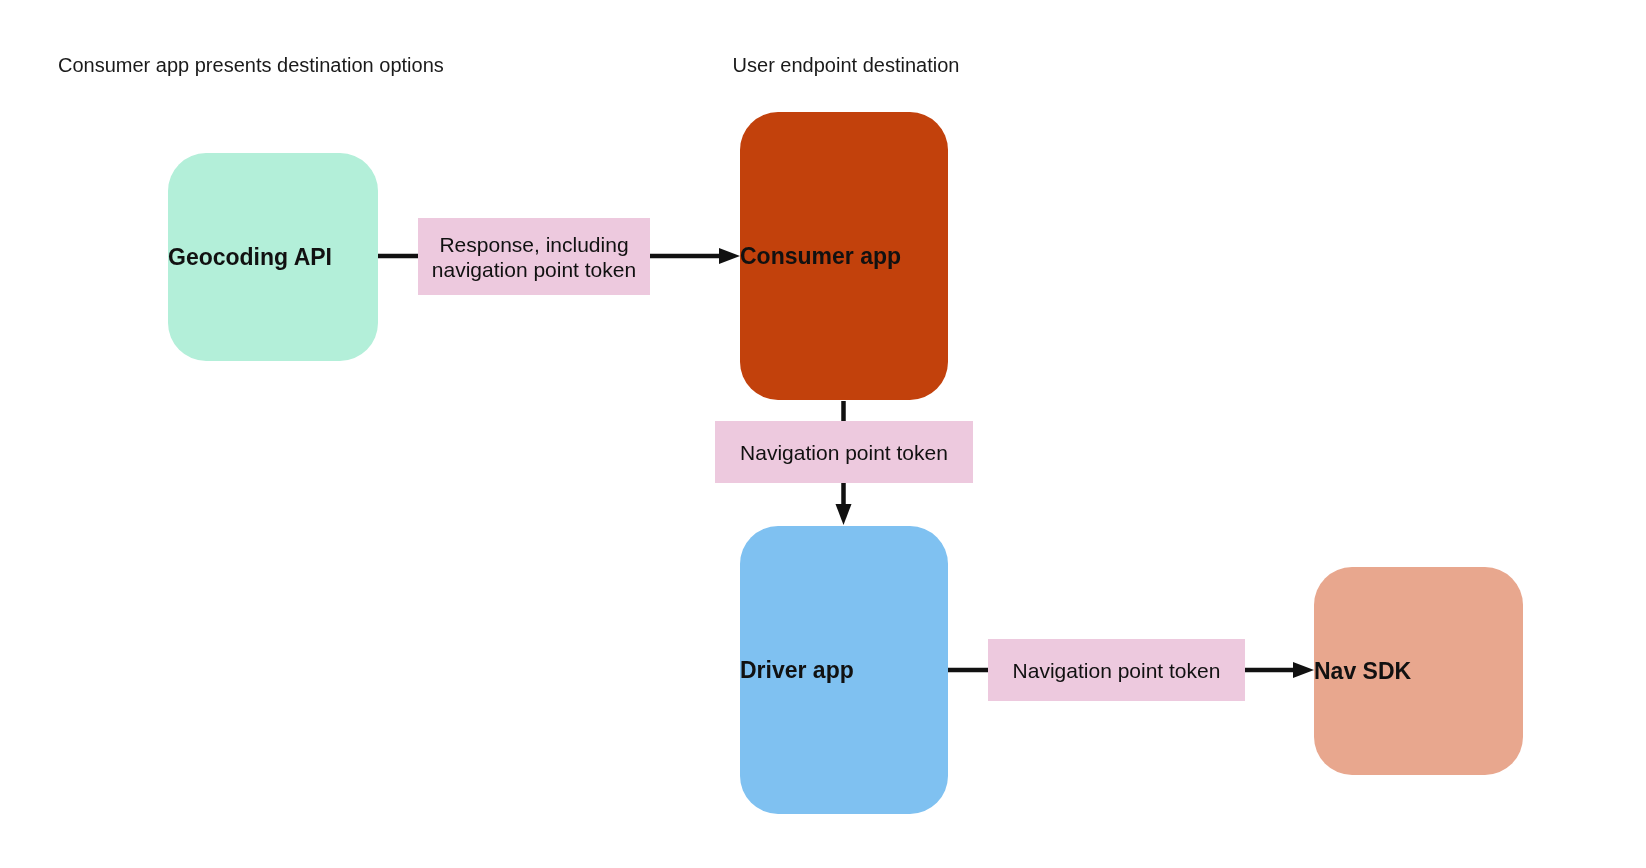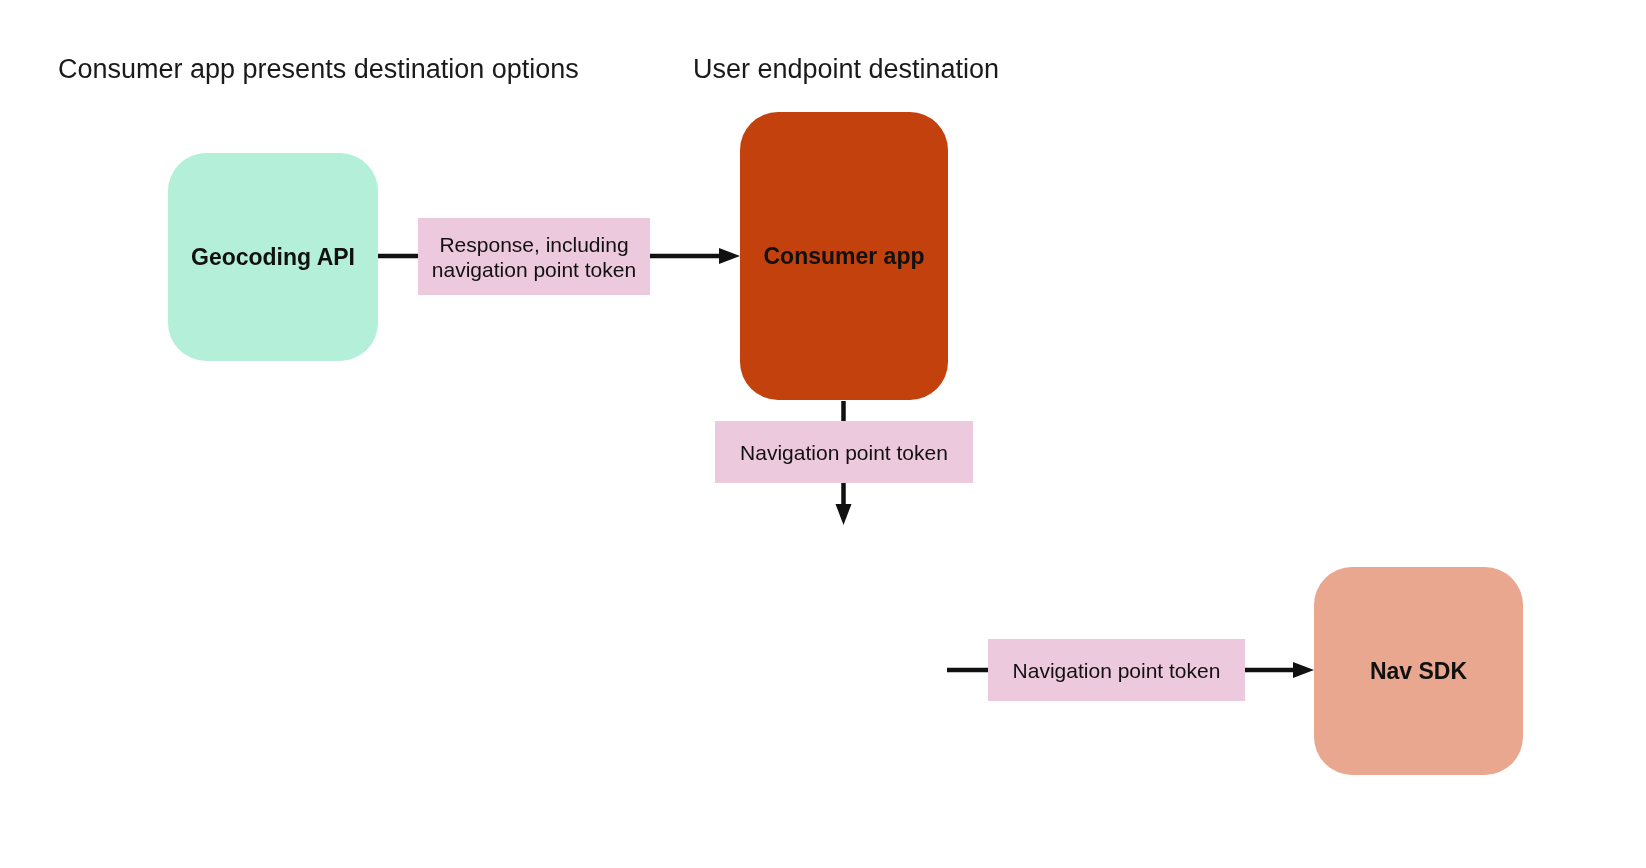--- a/index.html
+++ b/index.html
@@ -20,32 +20,31 @@
     position: absolute;
     left: 0;
     top: 0;
     width: 1646px;
     height: 868px;
     pointer-events: none;
   }
   .col-header {
     position: absolute;
     top: 54px;
-    font-size: 27px;
+    font-size: 20px;
     font-weight: 400;
     color: #1a1a1a;
     white-space: nowrap;
   }
   .col-header.centered { transform: translateX(-50%); }
   .node {
     position: absolute;
     border-radius: 38px;
     display: flex;
     align-items: center;
-    justify-content: center;
   }
   .node-label {
     font-size: 23px;
     font-weight: 700;
     color: #111111;
     text-align: center;
     white-space: nowrap;
   }
   .edge-label {
     position: absolute;
@@ -89,20 +88,23 @@
   <div class="col-header centered" style="left:846px;">User endpoint destination</div>
 
   <div class="node" style="left: 168px; top: 153px; width: 210px; height: 208px; background: rgb(179, 239, 217);">
     <span class="node-label">Geocoding API</span>
   </div>
 
   <div class="node" style="left: 740px; top: 112px; width: 208px; height: 288px; background: #c2410c;">
     <span class="node-label">Consumer app</span>
   </div>
 
+  <div class="node" style="left: 740px; top: 526px; width: 208px; height: 288px; background: rgb(127, 193, 241);">
+    <span class="node-label">Driver app</span>
+  </div>
 
   <div class="node" style="left: 1314px; top: 567px; width: 209px; height: 208px; background: rgb(232, 167, 142);">
     <span class="node-label">Nav SDK</span>
   </div>
 
   <div class="edge-label" style="left: 418px; top: 218px; width: 232px; height: 77px; background: rgb(237, 201, 222);">Response, including navigation point token</div>
 
   <div class="edge-label" style="left: 715px; top: 421px; width: 258px; height: 62px; background: rgb(237, 201, 222);">Navigation point token</div>
 
   <div class="edge-label" style="left: 988px; top: 639px; width: 257px; height: 62px; background: rgb(237, 201, 222);">Navigation point token</div>

